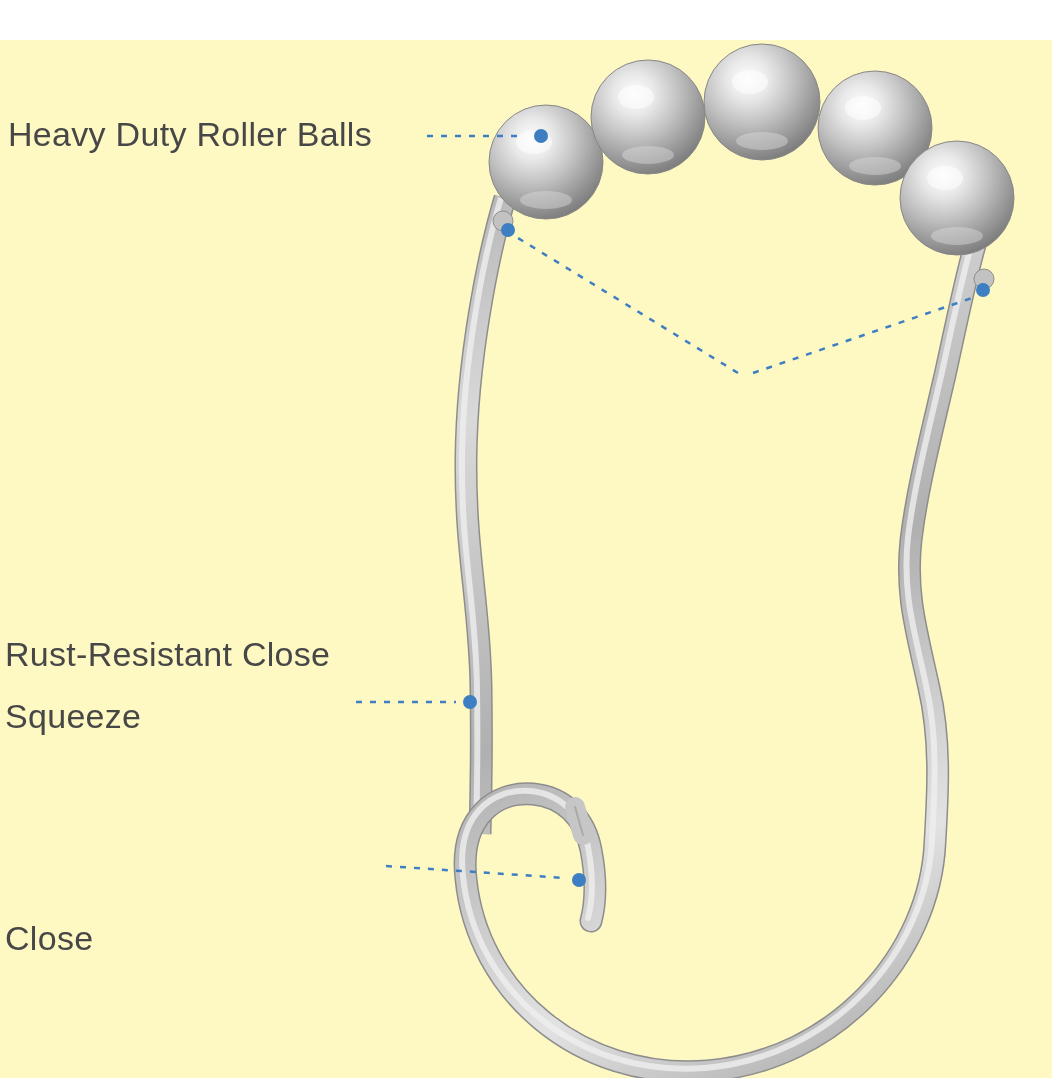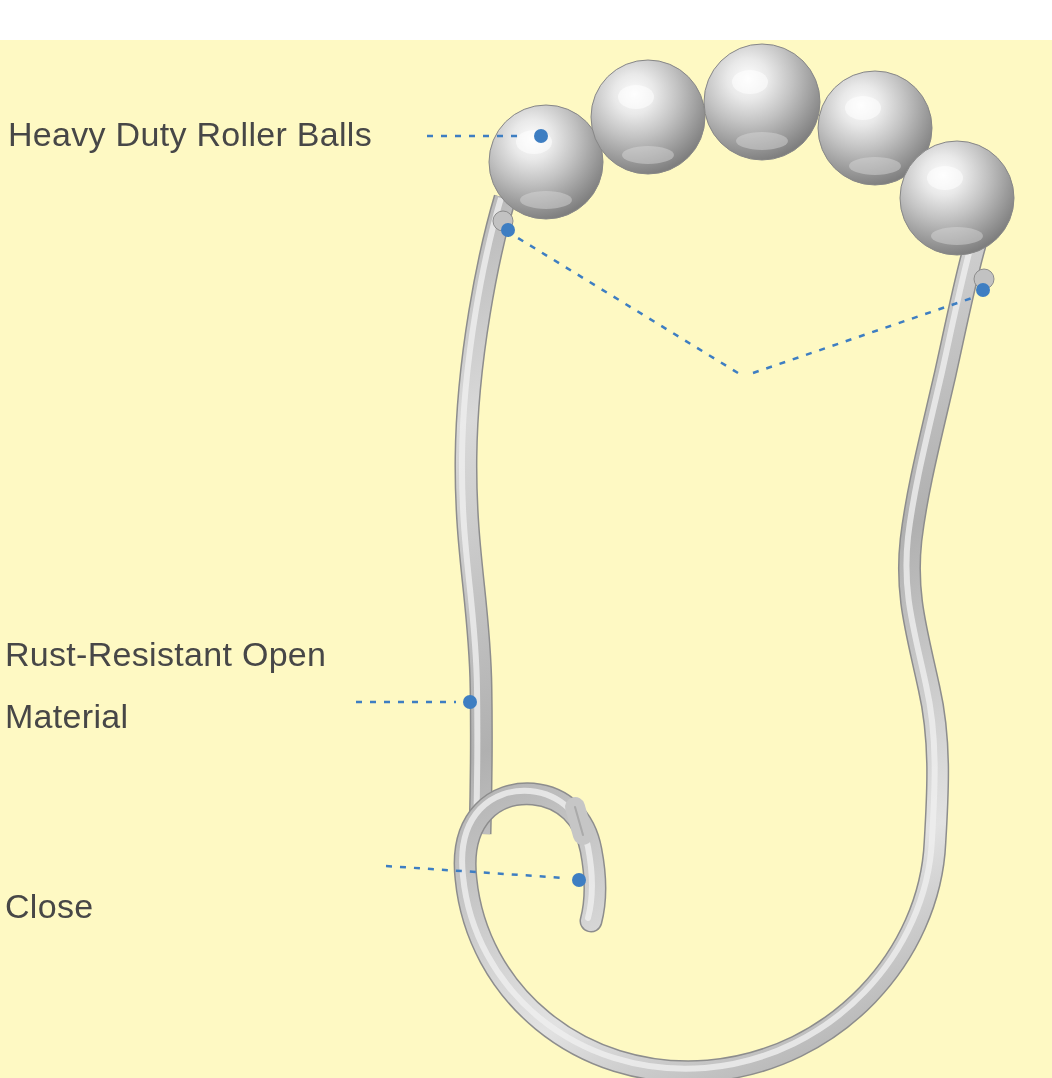--- a/index.html
+++ b/index.html
@@ -117,18 +117,18 @@
       <circle cx="470" cy="662" r="7" fill="#3e7ec2"></circle>
 
       <line class="leader" x1="386" y1="826" x2="565" y2="838" stroke="#3e7ec2"></line>
       <circle cx="579" cy="840" r="7" fill="#3e7ec2"></circle>
     </g>
   </svg>
 
   <div class="label" style="left:8px; top:76px;">Heavy Duty Roller Balls</div>
 
 
-  <div class="label" style="left:5px; top:596px;">Rust-Resistant Open</div>
-  <div class="label" style="left:5px; top:658px;">Material</div>
+  <div class="label" style="left:5px; top:596px;">Rust-Resistant Close</div>
+  <div class="label" style="left:5px; top:658px;">Squeeze</div>
 
-  <div class="label" style="left:5px; top:848px;">Close</div>
+  <div class="label" style="left:5px; top:880px;">Close</div>
 
 </div>
 
 </body></html>

